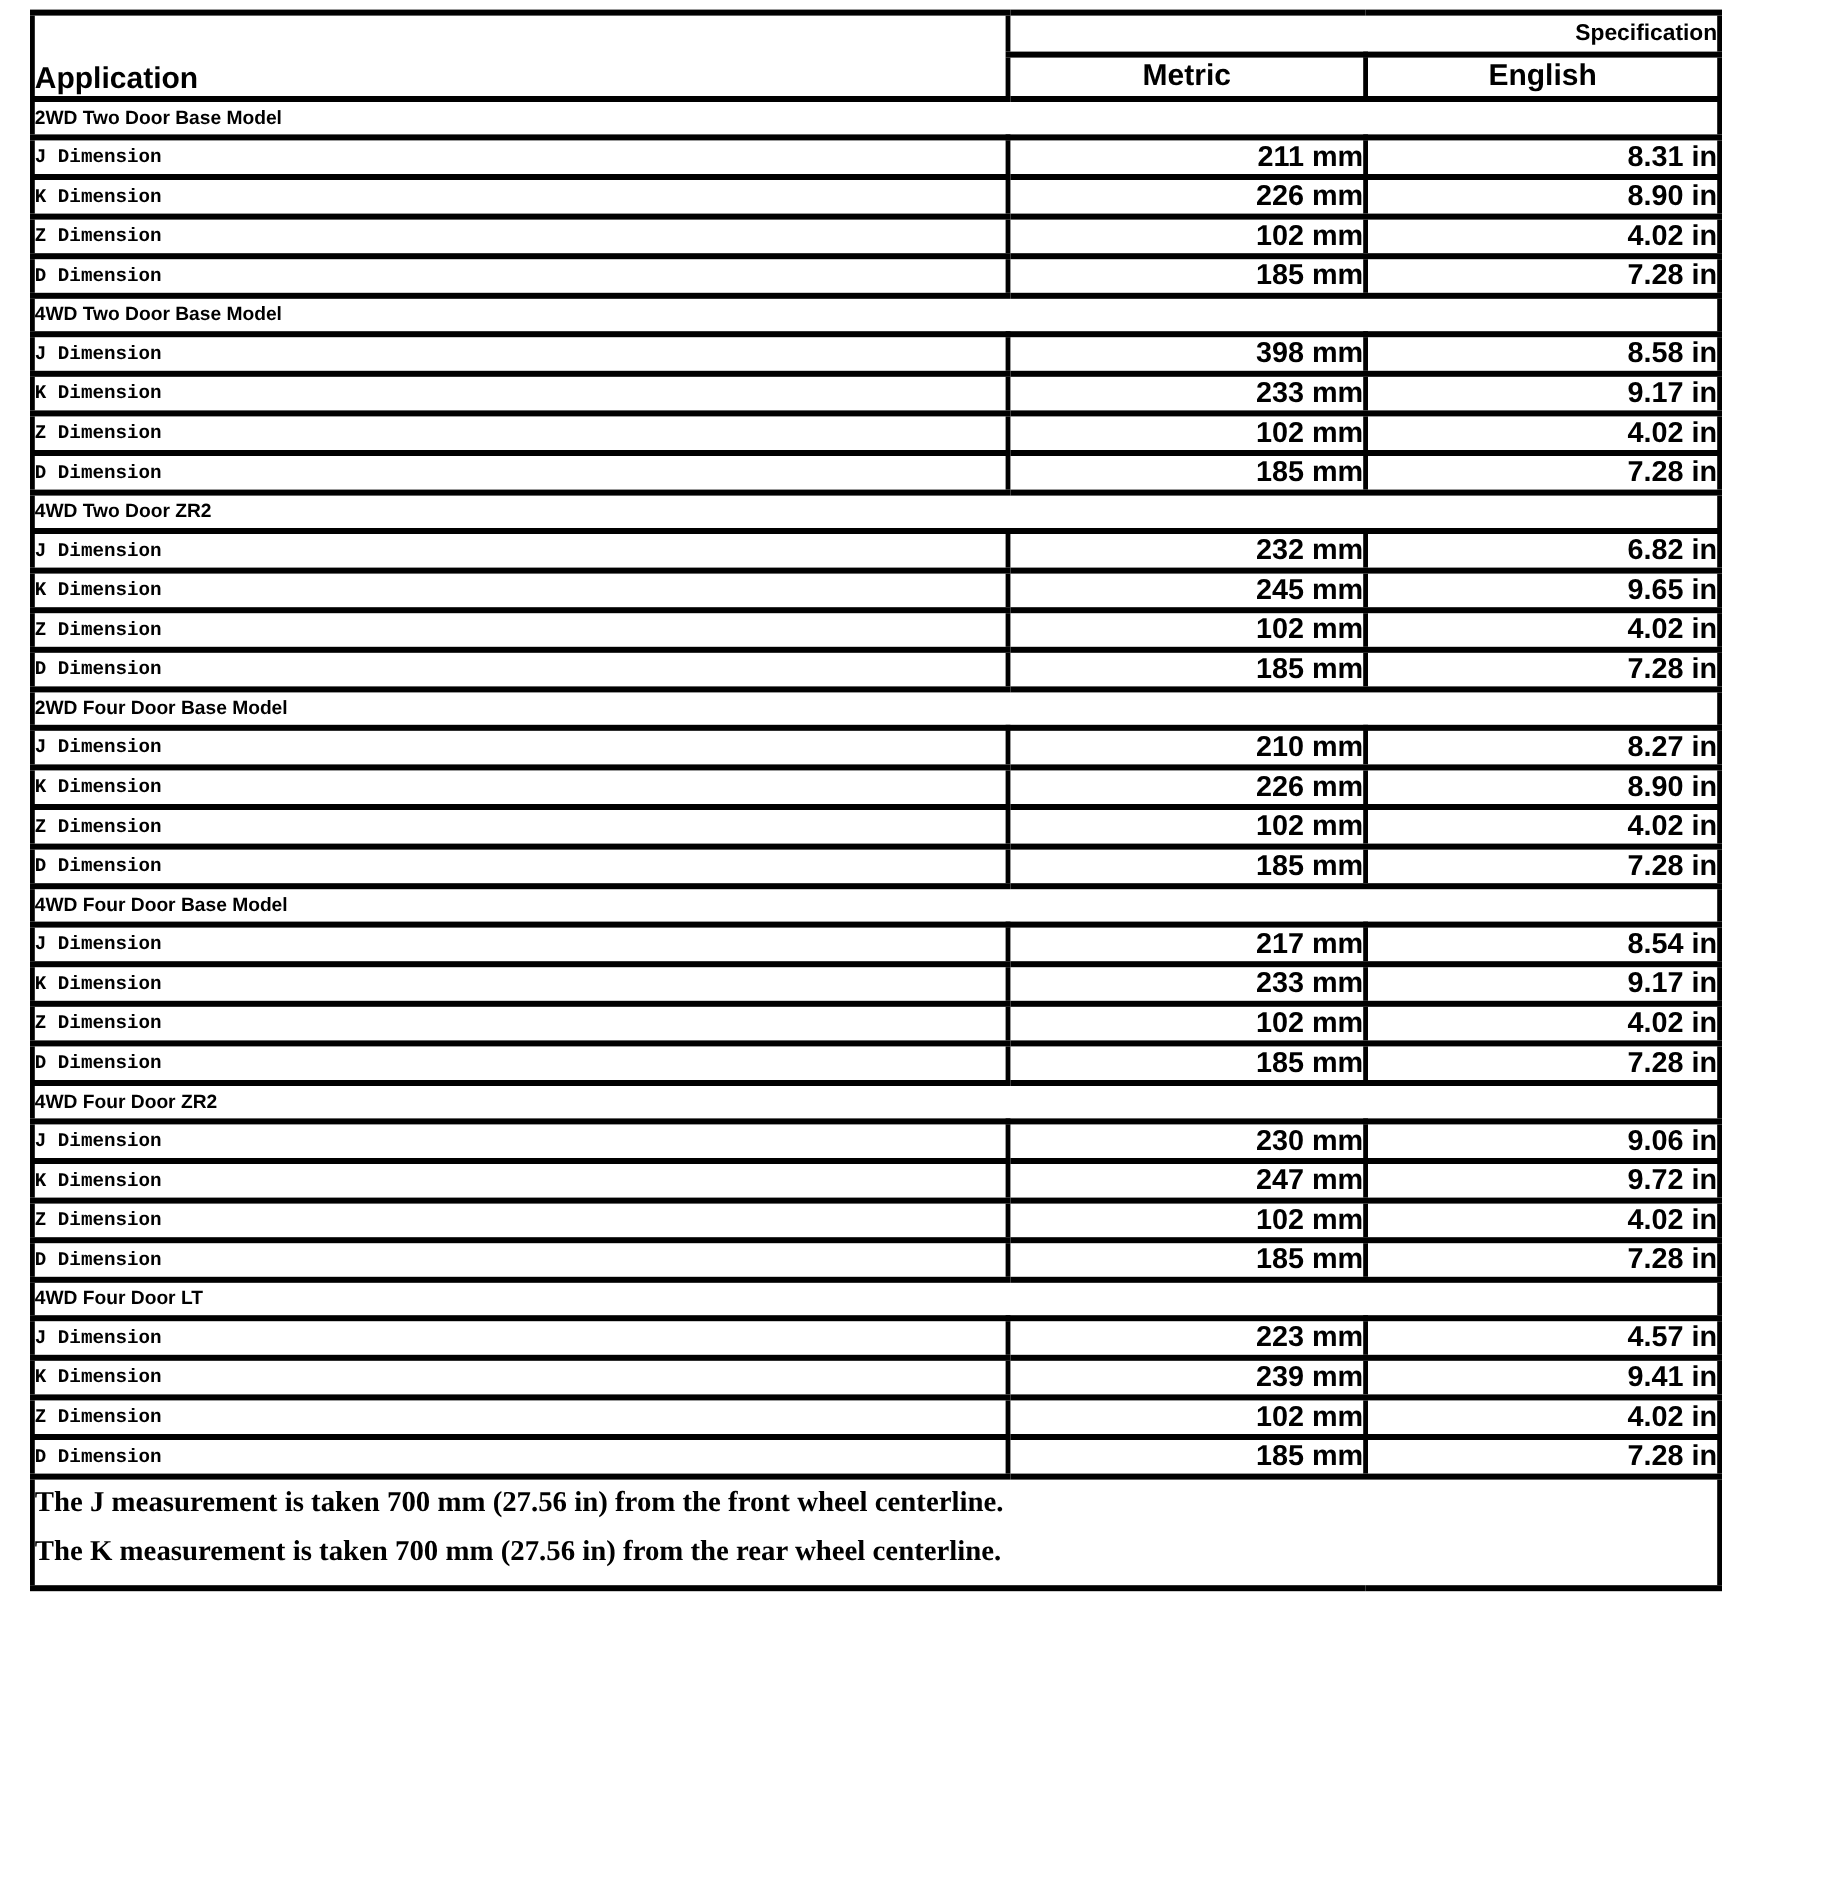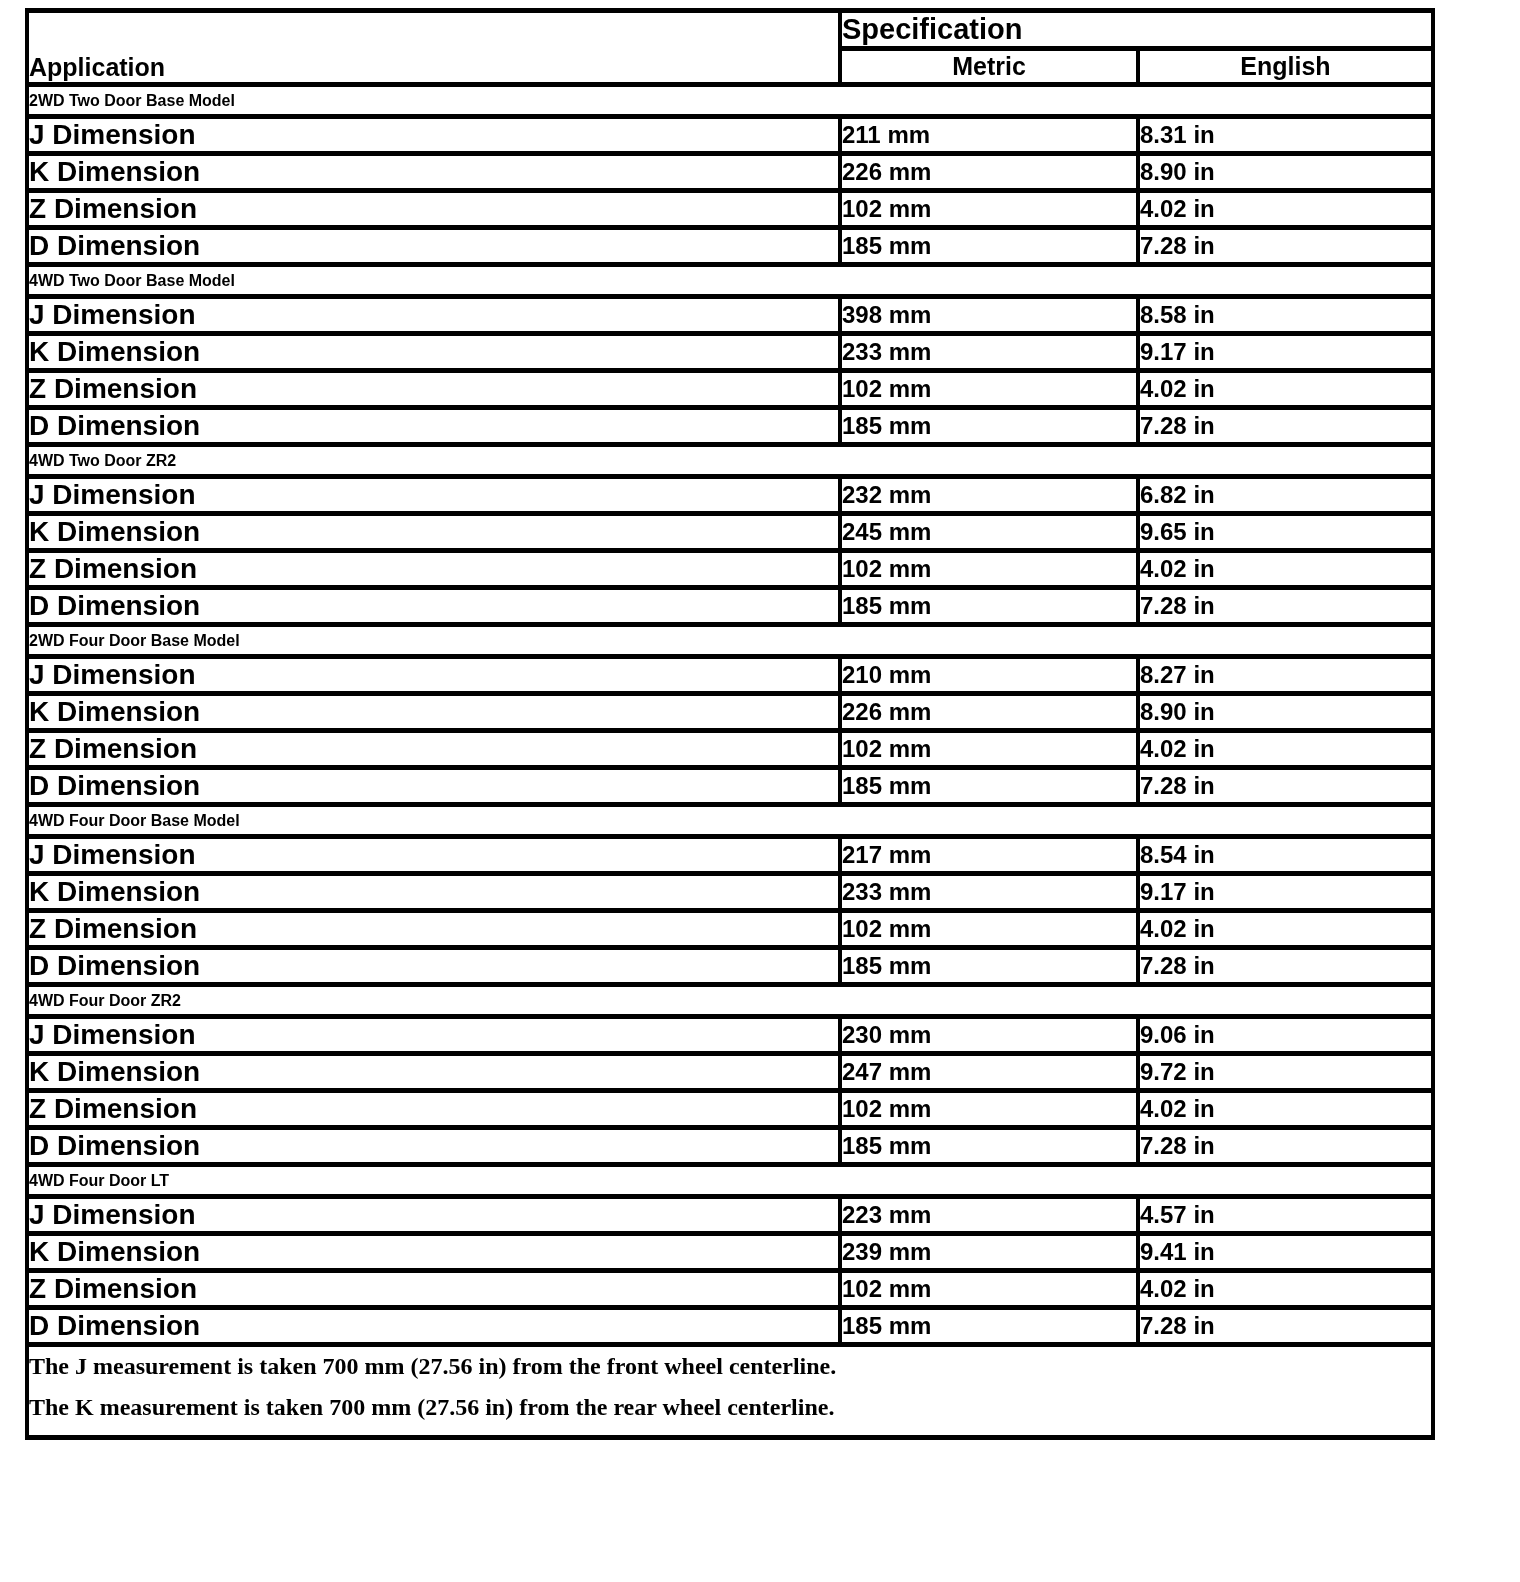--- a/index.html
+++ b/index.html
@@ -32,45 +32,46 @@
   col.c-eng  { width: 295px; }
 
   td.app-header {
     text-align: left;
     vertical-align: bottom;
     font-size: 25px;
     padding-bottom: 12px;
     height: 72px;
   }
   td.spec-header {
-    text-align: left;
-    font-size: 29px;
+    text-align: right;
+    font-size: 19px;
     height: 34px;
     border-bottom-width: 3px;
   }
   td.col-header {
     text-align: center;
     font-size: 25px;
     height: 36px;
     border-top-width: 3px;
     margin-top: 20px;
   }
   td.section-cell {
     font-size: 16px;
     padding-left: 13px;
     height: 32px;
   }
   td.label-cell {
-    font-size: 28px;
+    font-size: 16px;
     padding-left: 24px;
     height: 32px;
+    font-family: Liberation Mono, monospace;
   }
   td.value-cell {
     font-size: 24px;
-    text-align: left;
+    text-align: right;
   }
   td.notes-cell {
     font-size: 24px;
     padding: 8px 8px 6px 13px;
     height: 88px;
     vertical-align: top;
   }
   .note-line { margin: 6px 0 14px 0; font-family: Liberation Serif, serif; }
 </style>
 </head>

